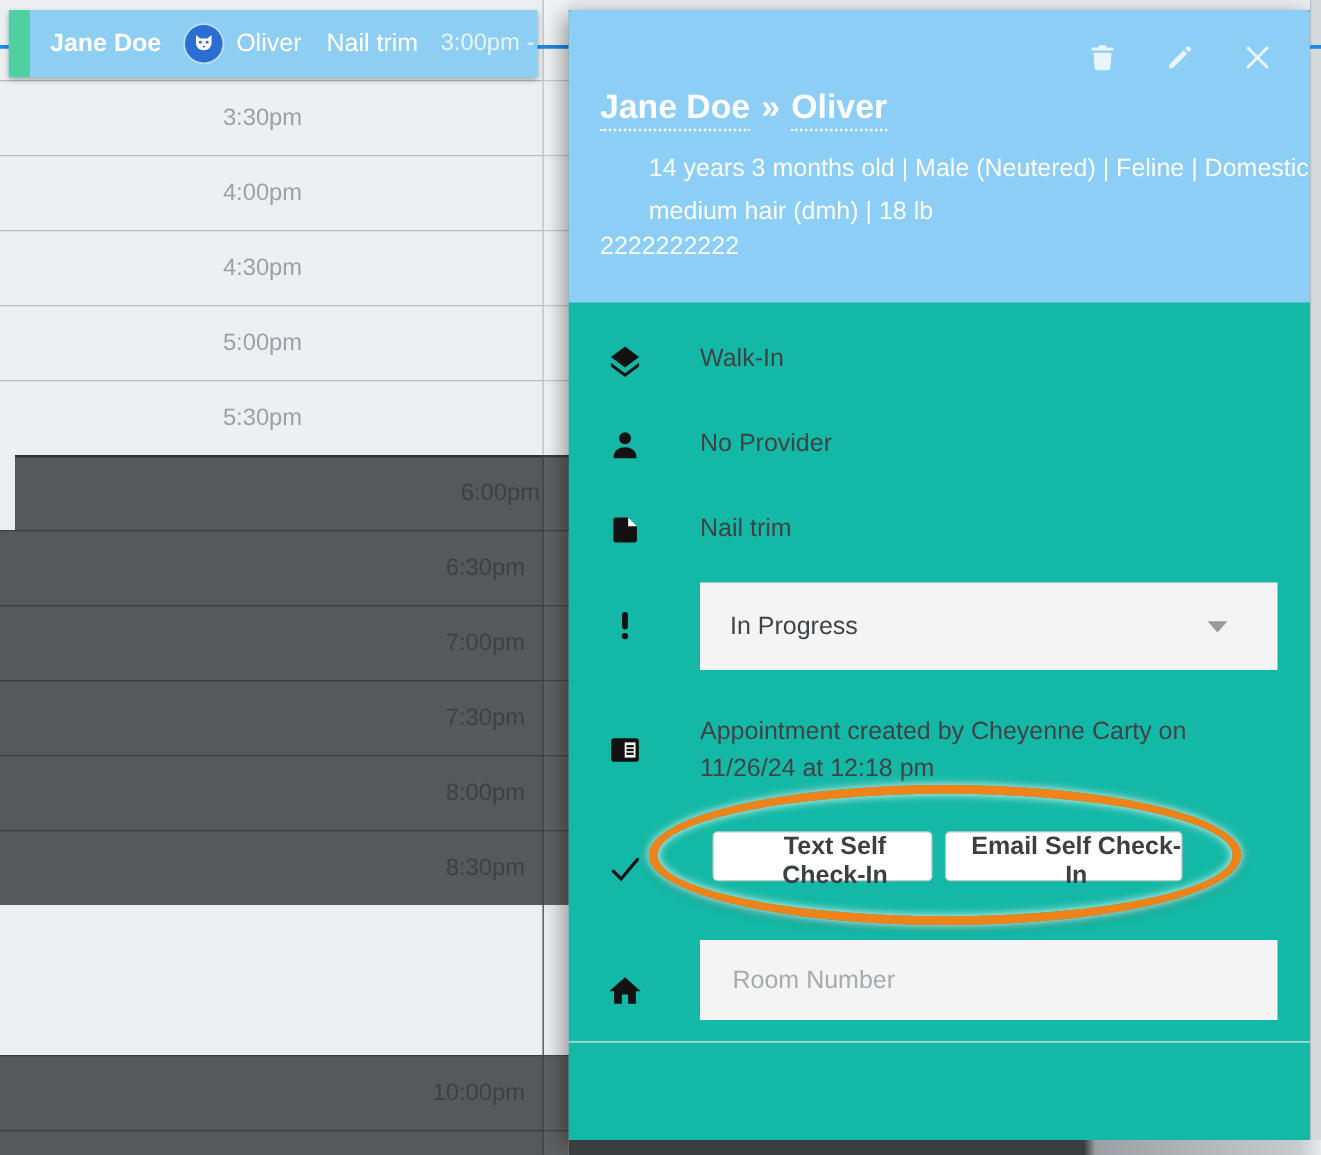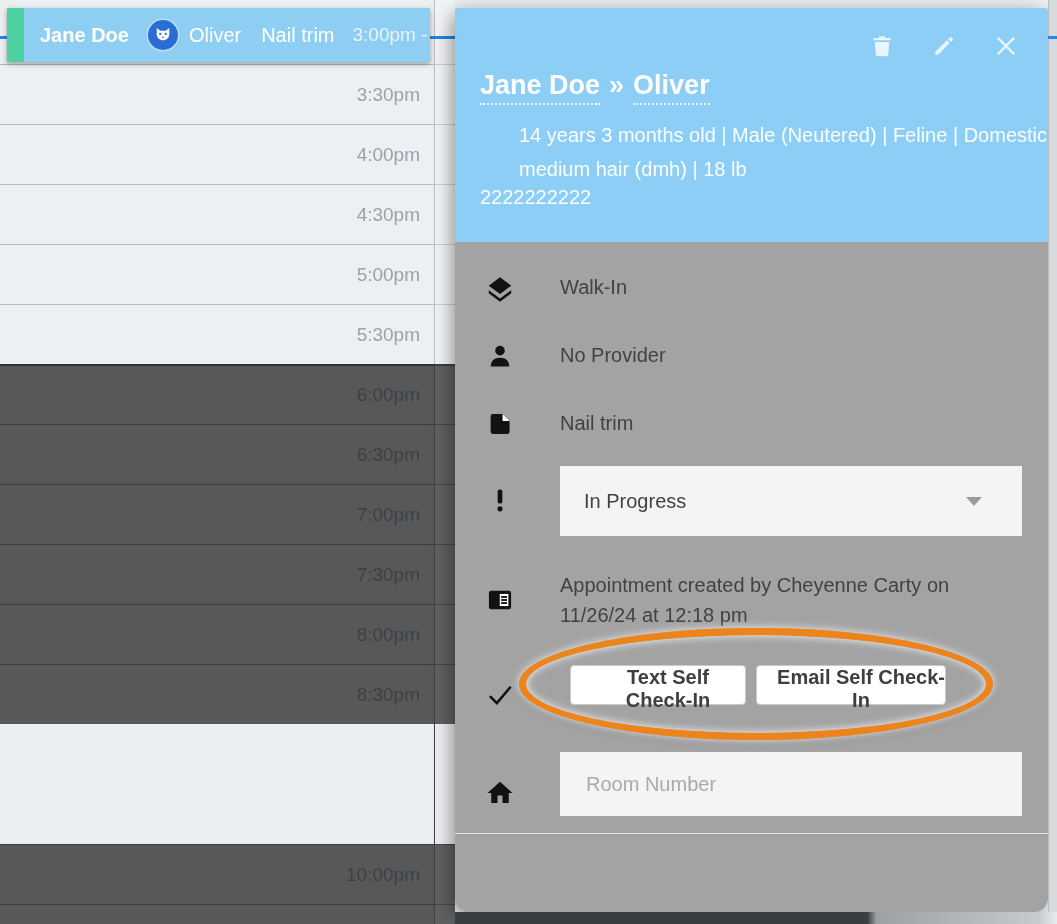--- a/index.html
+++ b/index.html
@@ -4,23 +4,23 @@
 <style>
   * { margin:0; padding:0; box-sizing:border-box; }
   html,body { width:1057px; height:924px; overflow:hidden; }
   body { font-family:"Liberation Sans", sans-serif; position:relative; background:#eceff2; }
 
   
   .calendar { position:absolute; inset:0; }
   .cal-row { position:absolute; left:0; width:455px; height:60px;
              display:flex; align-items:center; justify-content:flex-end;
              padding-right:35px; font-size:19px; }
-  .cal-row.light { background:#edf0f3; border-top:1px solid rgba(135,143,150,.55); color:#9aa1a8; }
+  .cal-row.light { background:#edf0f3; border-top:1px solid rgba(135,143,150,.55); color:#9aa1a8;justify-content:center; }
   .cal-row.dark  { background:#565859; border-top:1px solid rgba(28,30,32,.45); color:#3e4144; }
-  .cal-row.dark.first { border-top:2px solid #303335; }
+  .cal-row.dark.first { border-top:2px solid #303335;margin-left:12px; }
   .cal-filler-dark { position:absolute; left:0; top:904px; width:455px; height:20px;
                      background:#565859; border-top:1px solid rgba(28,30,32,.45); }
   .col-gutter-light { position:absolute; left:434px; top:0; width:21px; height:364px;
                       background:rgba(255,255,255,.28); border-left:1px solid #b9bec2; }
   .col-gutter-dark  { position:absolute; left:434px; top:364px; width:21px; height:560px;
                       background:rgba(255,255,255,.05); border-left:1px solid #3e4042; }
   .time-line { position:absolute; left:0; top:36px; width:455px; height:3px;
                background:#1e88e5; z-index:2; }
   .time-line-right { position:absolute; left:1048px; top:36px; width:9px; height:3px;
                background:#1e88e5; z-index:6; }
@@ -40,21 +40,21 @@
   .appt-time { color:rgba(255,255,255,.78); font-size:19px; margin-left:18px; }
 
   
   .right-strip { position:absolute; left:1048px; top:0; width:9px; height:912px;
                  background:#d6dadd; border-left:1px solid #b9bec2; z-index:5; }
   .bottom-strip { position:absolute; left:455px; top:912px; width:602px; height:12px; z-index:5;
                   background:linear-gradient(90deg,#3b3e41 0%,#3b3e41 68.5%,#9aa0a3 70%,#c6cbce 97%,#e9ecee 100%); }
 
   
   .panel { position:absolute; left:455px; top:8px; width:593px; height:904px;
-           background:#a3a3a3; border-radius:14px; z-index:4;
+           background:#14b8a6; border-radius:1px; z-index:4;
            box-shadow:-4px 4px 18px rgba(0,0,0,.38); }
   .panel-header { position:absolute; left:0; top:0; width:100%; height:234px;
                   background:#8ccef5; border-radius:3px 3px 0 0; color:#fff; }
   .hdr-icons { position:absolute; top:24px; right:28px; display:flex; align-items:center; gap:34px; }
   .hdr-icon { width:28px; height:28px; display:flex; align-items:center; justify-content:center; cursor:pointer; }
   .panel-title { position:absolute; left:25px; top:62px; font-size:27px; font-weight:bold; }
   .panel-title .sep { margin:0 9px; }
   .title-link { border-bottom:2px dotted rgba(255,255,255,.85); padding-bottom:3px; }
   .patient-details { position:absolute; left:25px; top:110px; width:548px;
                      font-size:20px; line-height:34px; color:rgba(255,255,255,.97);margin-left:39px; }

